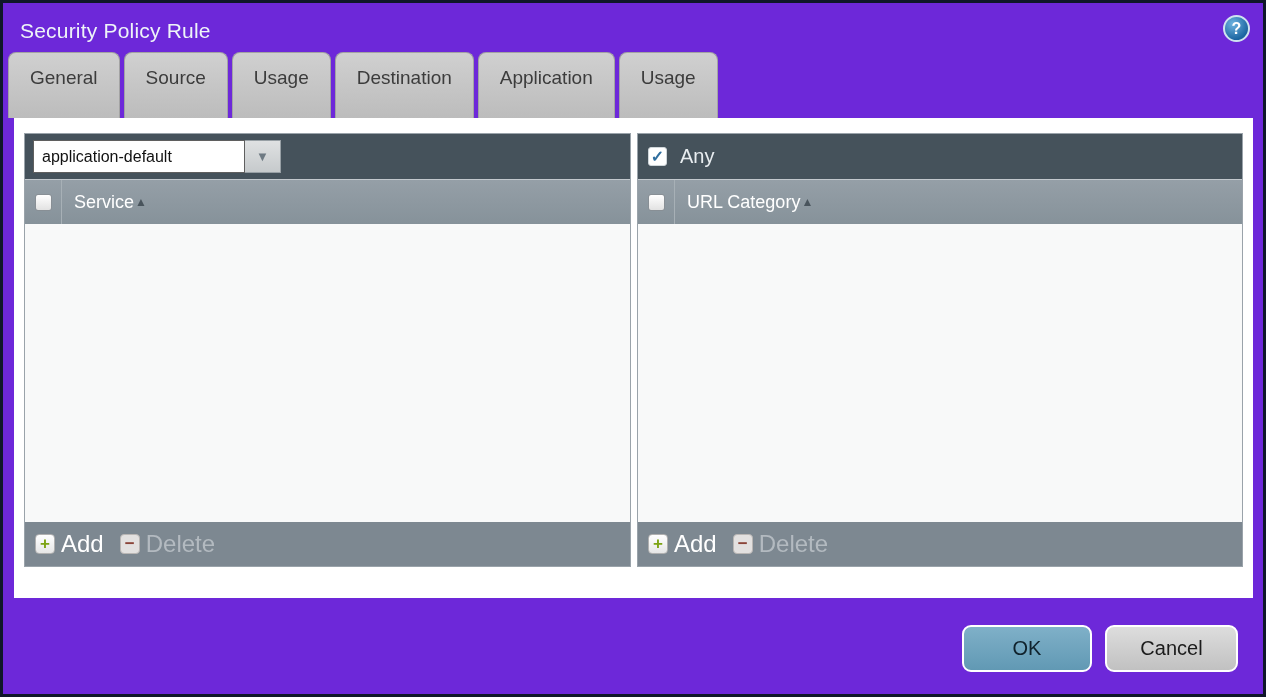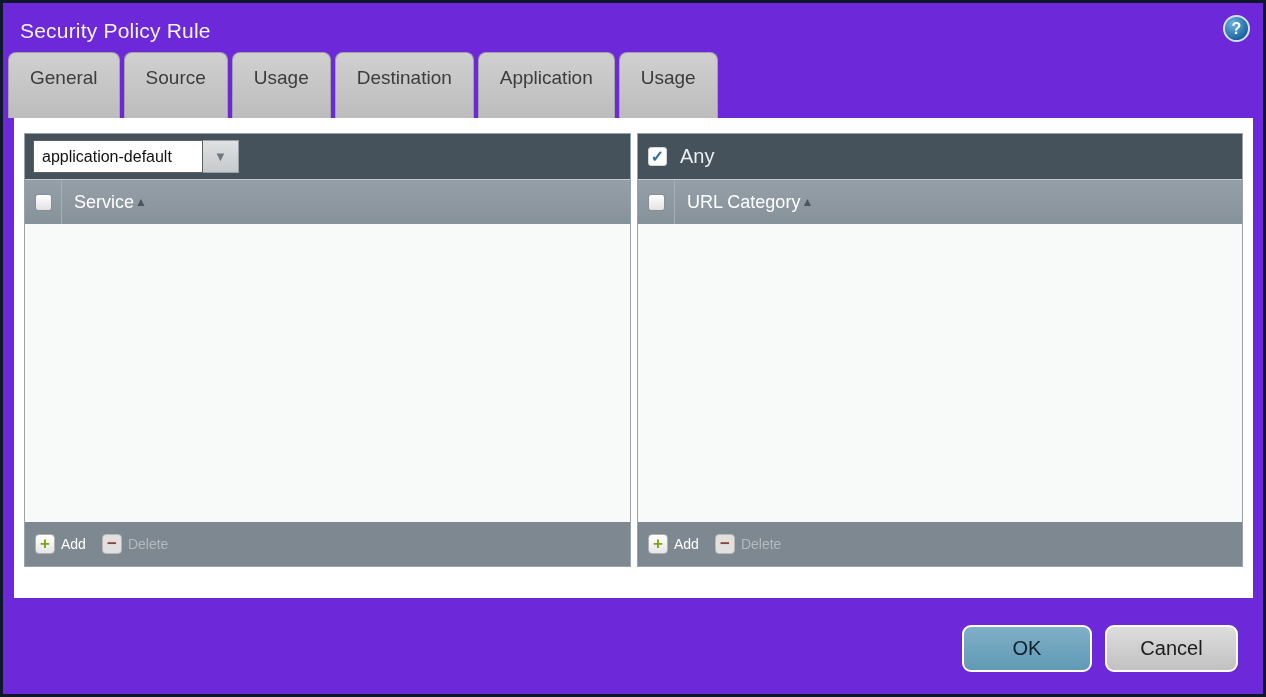--- a/index.html
+++ b/index.html
@@ -57,21 +57,21 @@
   .panel-right { left:623px; width:606px; }
 
   .panel-top {
     flex:0 0 45px; background:#45525b;
     display:flex; align-items:center; padding-left:8px;
   }
 
   
   .combo { display:flex; align-items:center; }
   .combo-input {
-    width:170px; height:33px; border:1px solid #5f5f5f; border-radius:0;
+    width:212px; height:33px; border:1px solid #5f5f5f; border-radius:0;
     font-family:"Liberation Sans", sans-serif;
     font-size:16px; padding:2px 8px; color:#111; background:#fff; outline:none;
   }
   .combo-btn {
     width:36px; height:33px;
     background:linear-gradient(#dfe1e2,#c6cacc);
     border:1px solid #98a0a5; border-left:none;
     display:flex; align-items:center; justify-content:center; cursor:pointer;
   }
   .chevron-down { color:#6e7a83; font-size:13px; line-height:1; }
@@ -117,21 +117,21 @@
   .tool-btn { display:flex; align-items:center; gap:6px; cursor:pointer; }
   .icon-box {
     width:20px; height:20px; border-radius:4px;
     background:linear-gradient(#ffffff,#e6e6e6);
     border:1px solid #b0b0b0;
     display:flex; align-items:center; justify-content:center;
     font-weight:bold; line-height:1;
   }
   .plus-glyph  { color:#7da414; font-size:17px; margin-top:-1px; }
   .minus-glyph { color:#8a4438; font-size:17px; margin-top:-2px; }
-  .tool-label { color:#fff; font-size:14px; }
+  .tool-label { color:#fff; font-size:24px; }
   .tool-btn.disabled { cursor:default; }
   .tool-btn.disabled .icon-box { background:#e3e1e0; border-color:#b9b6b4; }
   .tool-btn.disabled .tool-label { color:#b3bac0; }
 
   
   .btn {
     position:absolute; top:622px; height:47px;
     border:2px solid #fff; border-radius:9px;
     font-family:"Liberation Sans", sans-serif; font-size:20px; cursor:pointer;
   }

